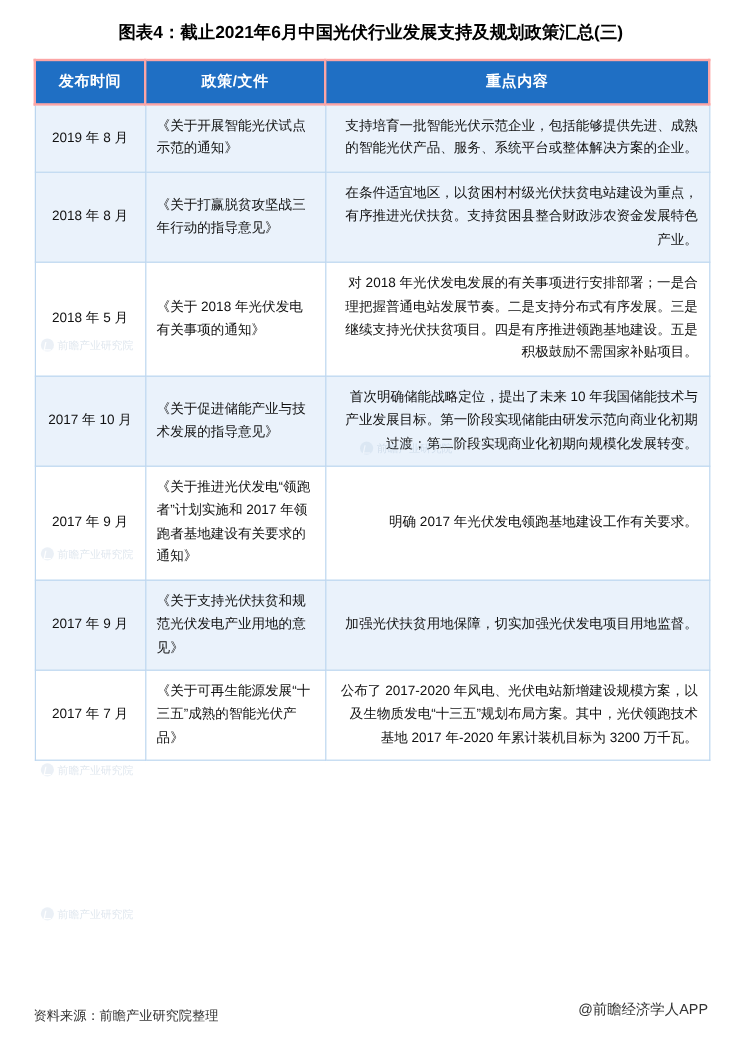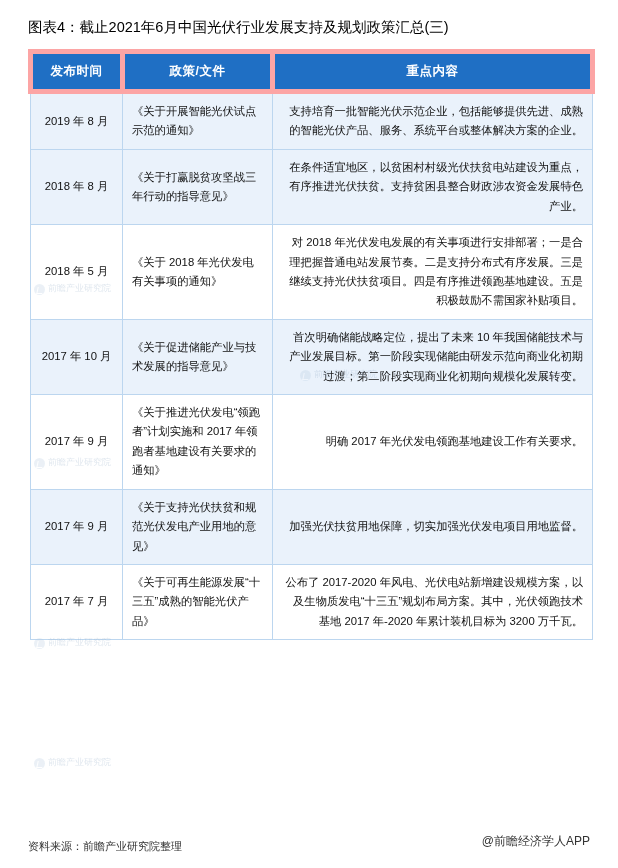--- a/index.html
+++ b/index.html
@@ -16,40 +16,40 @@
   }
   .page {
     position: relative;
     width: 618px;
     height: 868px;
     box-sizing: border-box;
     padding: 14px 28px 0 28px;
   }
   .title {
     font-size: 14.5px;
-    font-weight: normal;
+    font-weight: bold;
     color: #000000;
-    text-align: left;
+    text-align: center;
     letter-spacing: 0px;
     margin: 4px 0 12px 0;
     white-space: nowrap;
   }
   table.policy-table {
     width: 562px;
     border-collapse: collapse;
     table-layout: fixed;
   }
   table.policy-table th {
     background: #1f6fc4;
     color: #ffffff;
     font-size: 12.5px;
     font-weight: bold;
     text-align: center;
     padding: 9px 4px;
-    border: 5px solid #fca5a5;
+    border: 2px solid #fca5a5;
     letter-spacing: 0.5px;
   }
   table.policy-table td {
     border: 1px solid #bcd6ef;
     font-size: 11.3px;
     line-height: 1.72;
     vertical-align: middle;
     padding: 8px 9px;
     color: #111111;
   }
@@ -86,21 +86,21 @@
     position: absolute;
     right: 28px;
     bottom: 18px;
     font-size: 12px;
     color: #333333;
   }
   
   .wm {
     position: absolute;
     display: flex;
-    align-items: flex-end;
+    align-items: flex-start;
     gap: 3px;
     opacity: 0.28;
     pointer-events: none;
     font-size: 9px;
     color: #8fa9c4;
     white-space: nowrap;
   }
   .wm .dot {
     width: 11px;
     height: 11px;

